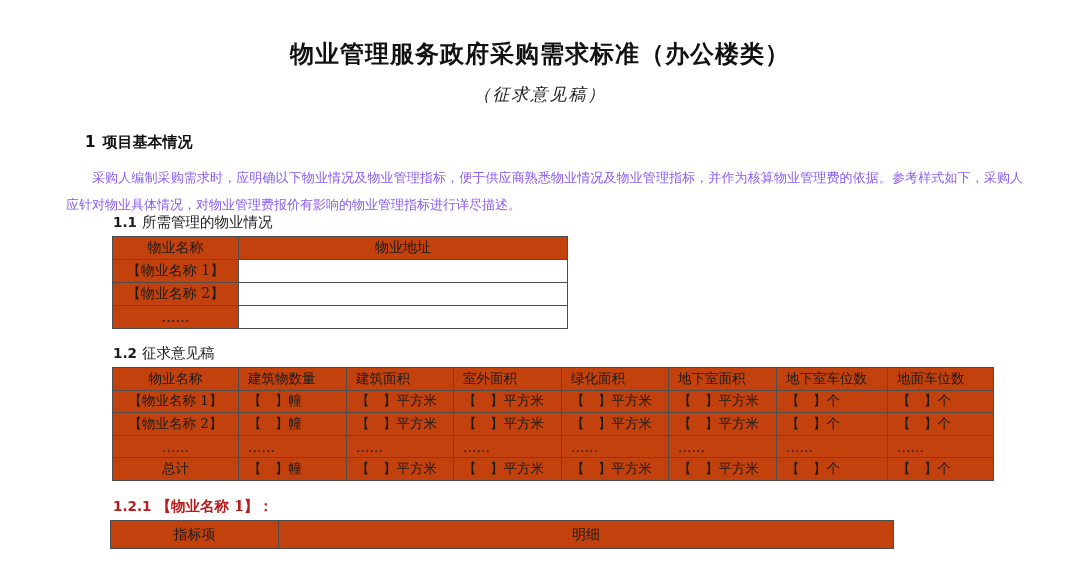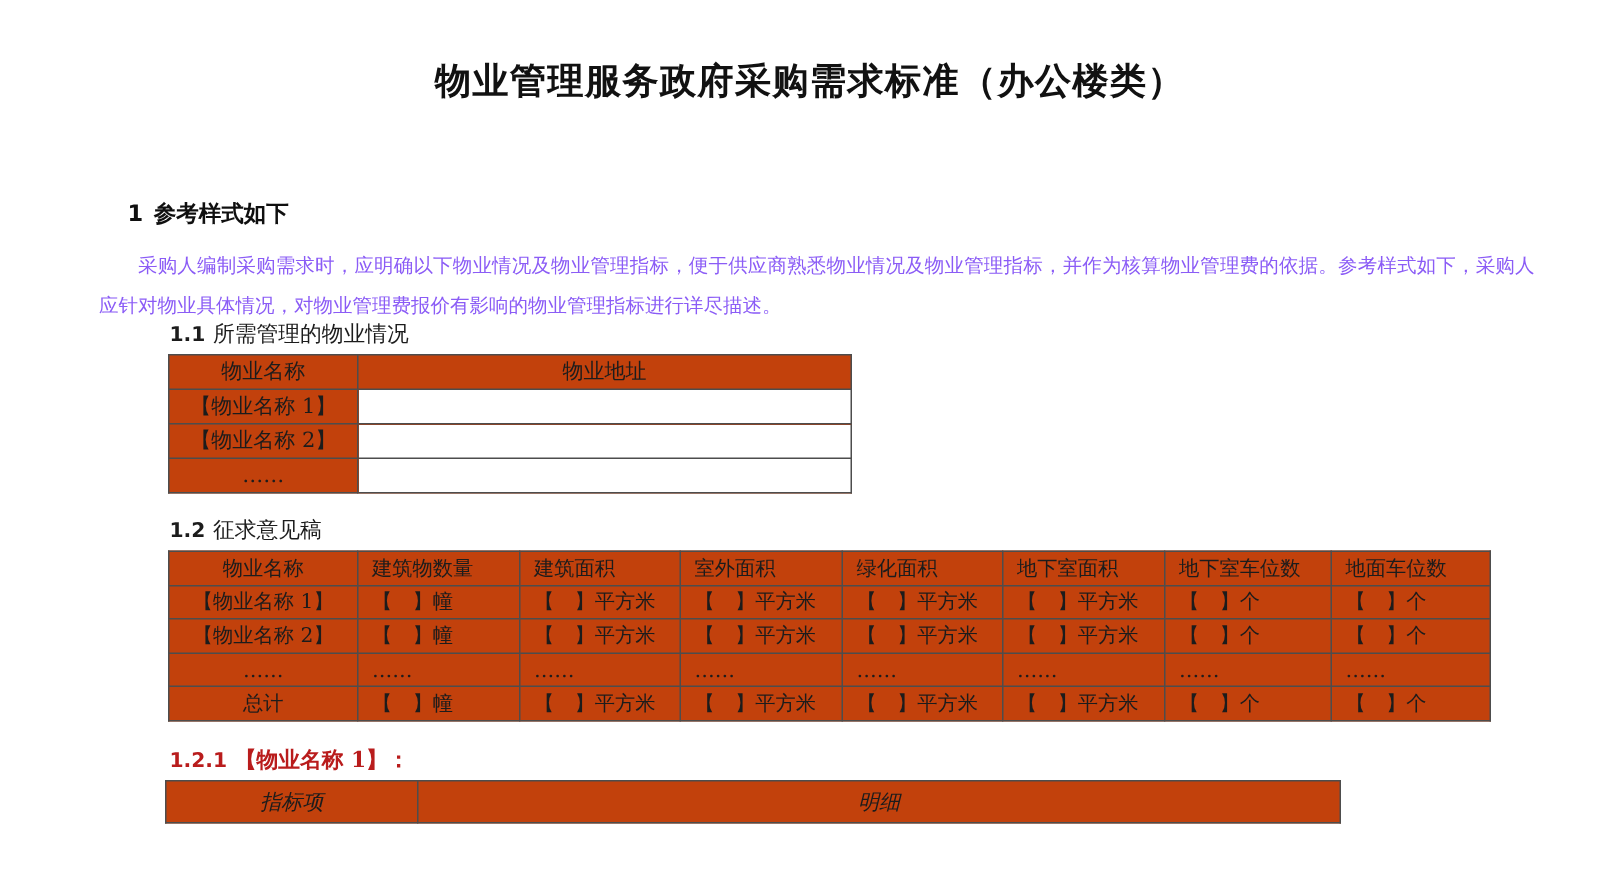--- a/index.html
+++ b/index.html
@@ -72,32 +72,33 @@
   }
   
   .t1 { top: 236px; left: 112px; width: 455px; }
   .t1 th, .t1 td { height: 23px; font-size: 14px; text-align: center; }
   .t1 td.blank { background: #ffffff; }
   
   .t2 { top: 367px; left: 112px; width: 881px; }
   .t2 th, .t2 td { height: 22.6px; font-size: 13.5px; text-align: left; padding-left: 9px; }
   .t2 th.c1, .t2 td.c1 { text-align: center; padding-left: 0; }
   
-  .t3 { top: 520px; left: 110px; width: 783px; font-style: italic; }
+  .t3 { top: 520px; left: 110px; width: 783px; }
   .t3 th { height: 28px; font-size: 14px; text-align: center; }
 </style>
 </head>
 <body>
 
 <div class="page">
 
   <div class="doc-title">物业管理服务政府采购需求标准（办公楼类）</div>
+  <div class="doc-subtitle">（征求意见稿）</div>
 
   <div class="h-sec1">
-    <span class="num">1</span><span>参考样式如下</span>
+    <span class="num">1</span><span>项目基本情况</span>
   </div>
 
   <p class="body-para">采购人编制采购需求时，应明确以下物业情况及物业管理指标，便于供应商熟悉物业情况及物业管理指标，并作为核算物业管理费的依据。参考样式如下，采购人应针对物业具体情况，对物业管理费报价有影响的物业管理指标进行详尽描述。</p>
 
   <div class="sub-head h-sec1-1">
     <span class="num">1.1</span><span>所需管理的物业情况</span>
   </div>
 
   <table class="doc-table t1">
     <colgroup>

